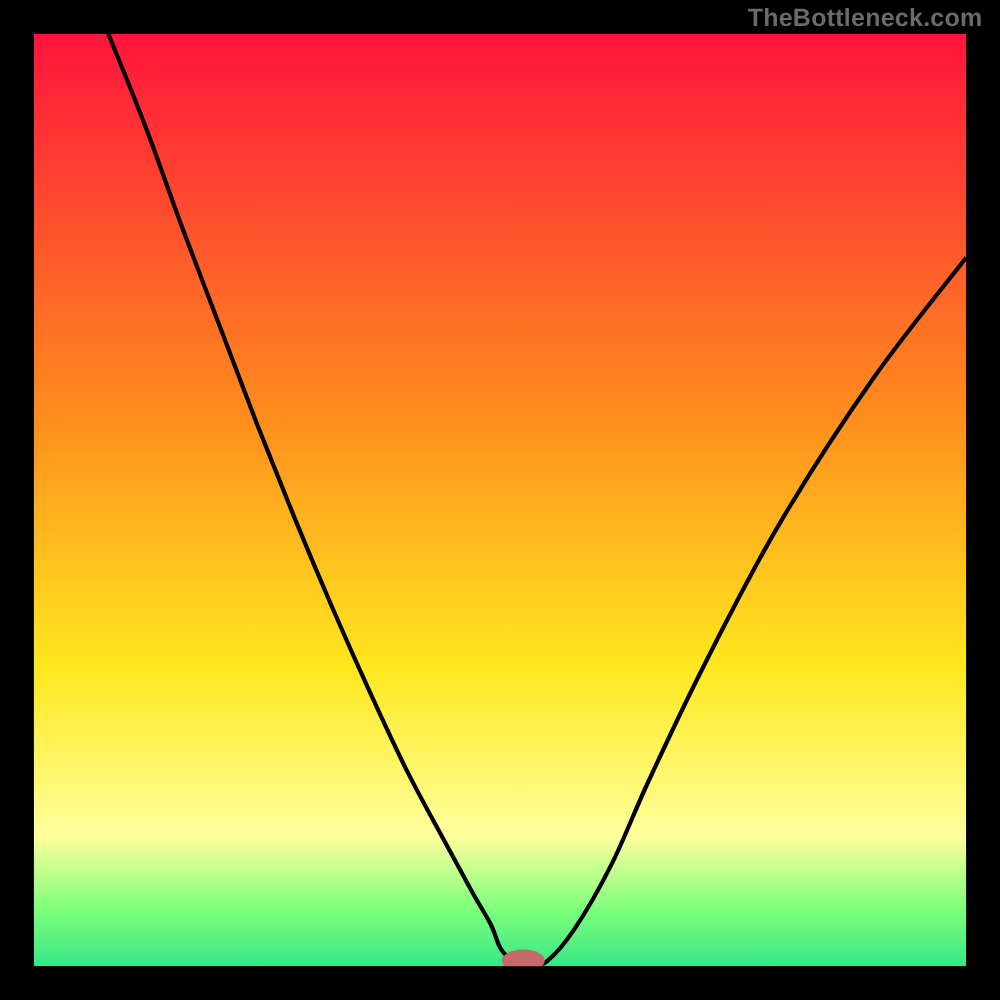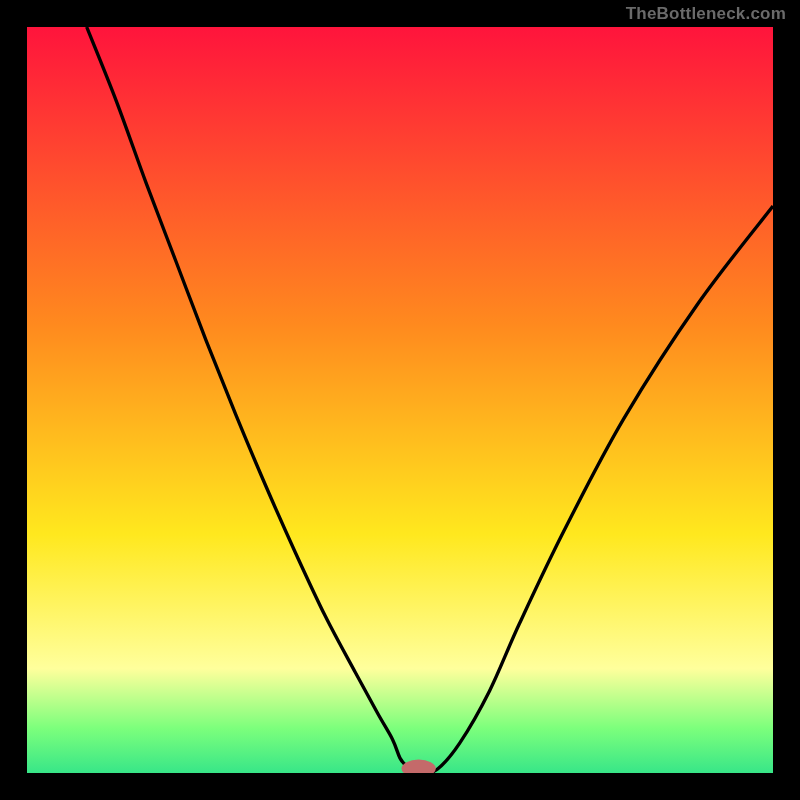--- a/index.html
+++ b/index.html
@@ -14,21 +14,21 @@
   .frame {
     position: relative;
     width: 800px;
     height: 800px;
     background: #000;
   }
   .watermark {
     position: absolute;
     top: 4px;
     right: 14px;
-    font-size: 17px;
+    font-size: 20px;
     font-weight: bold;
     color: #6a6a6a;
     letter-spacing: 0.2px;
     z-index: 10;
   }
   .plot-wrap {
     position: absolute;
     left: 27px;
     top: 27px;
     width: 746px;

